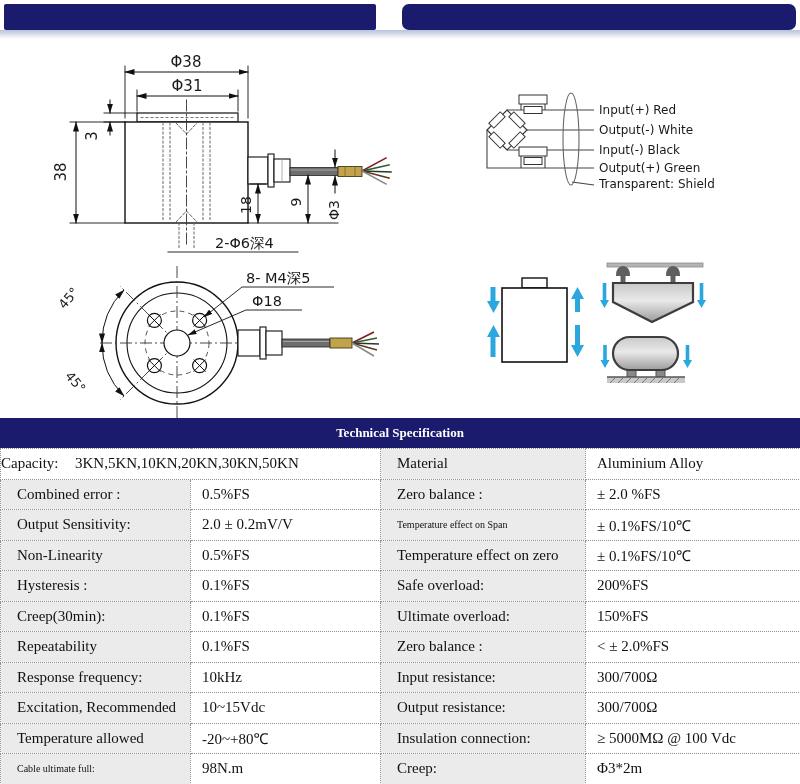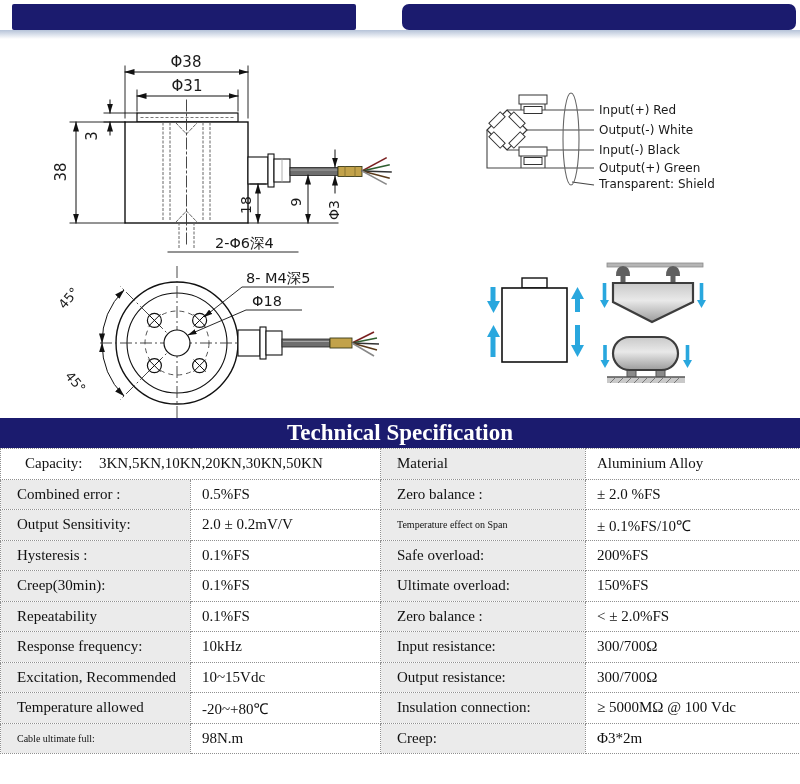--- a/index.html
+++ b/index.html
@@ -2,40 +2,40 @@
 <html><head>
 <meta charset="utf-8">
 <style>
   html,body{margin:0;padding:0;background:#fff;}
   #page{position:relative;width:800px;height:784px;overflow:hidden;background:#fff;
         font-family:"Liberation Serif", serif;}
 
   
   .titlebar{position:absolute;top:4px;height:26px;background:#1b1b6e;color:#fff;
             font-weight:bold;font-size:15.5px;line-height:26px;border-radius:2px;white-space:pre;}
-  .titlebar.left{left:12px;width:344px;box-sizing:border-box;}
+  .titlebar.left{left:4px;width:372px;box-sizing:border-box;}
   .titlebar.right{left:402px;width:394px;text-align:center;border-radius:7px;}
   .bar-shadow{position:absolute;top:30px;left:0;width:800px;height:9px;
               background:linear-gradient(#b6c3d8,#ffffff);}
 
   
   #drawings{position:absolute;top:38px;left:0;}
   svg text{font-family:"DejaVu Sans","Liberation Sans",sans-serif;fill:#1a1a1a;}
 
   
   #spec-title{position:absolute;top:418px;left:0;width:800px;height:30px;background:#1b1b6e;
-              color:#fff;text-align:center;font-weight:bold;font-size:23px;line-height:30px;}
+              color:#fff;text-align:center;font-weight:bold;font-size:13px;line-height:30px;}
   table#spec{position:absolute;top:448px;left:0;width:800px;border-collapse:collapse;
              table-layout:fixed;font-size:15px;color:#111;}
   #spec td{border:1px dotted #909090;height:29.5px;padding:0 4px 0 16px;overflow:hidden;
            white-space:nowrap;background:#fff;}
   #spec td.lab{background:#ebebeb;}
   #spec td.val{padding-left:11px;}
   #spec td.sm{font-size:10px;}
-  #spec td.cap{padding-left:24px;}
+  #spec td.cap{padding-left:0;}
   .cap-flex{display:flex;}
   .cap-flex .cl{flex:0 0 74px;}
   .cap-flex .cv{flex:1;text-align:left;padding-right:48px;}
 </style>
 </head>
 <body>
 
 <div id="page">
 
   <div class="titlebar left">
@@ -307,20 +307,26 @@
         <td class="lab">Zero balance :</td>
         <td class="val">± 2.0 %FS</td>
       </tr>
       <tr>
         <td class="lab">Output Sensitivity:</td>
         <td class="val">2.0 ± 0.2mV/V</td>
         <td class="lab sm">Temperature effect on Span</td>
         <td class="val">± 0.1%FS/10℃</td>
       </tr>
       <tr>
+        <td class="lab">Non-Linearity</td>
+        <td class="val">0.5%FS</td>
+        <td class="lab">Temperature effect on zero</td>
+        <td class="val">± 0.1%FS/10℃</td>
+      </tr>
+      <tr>
         <td class="lab">Hysteresis :</td>
         <td class="val">0.1%FS</td>
         <td class="lab">Safe overload:</td>
         <td class="val">200%FS</td>
       </tr>
       <tr>
         <td class="lab">Creep(30min):</td>
         <td class="val">0.1%FS</td>
         <td class="lab">Ultimate overload:</td>
         <td class="val">150%FS</td>

